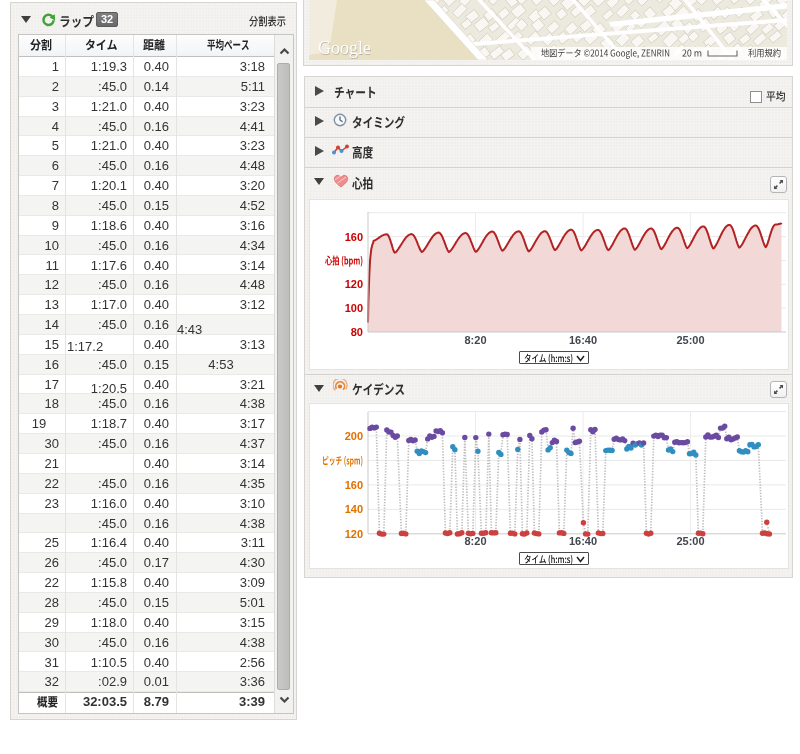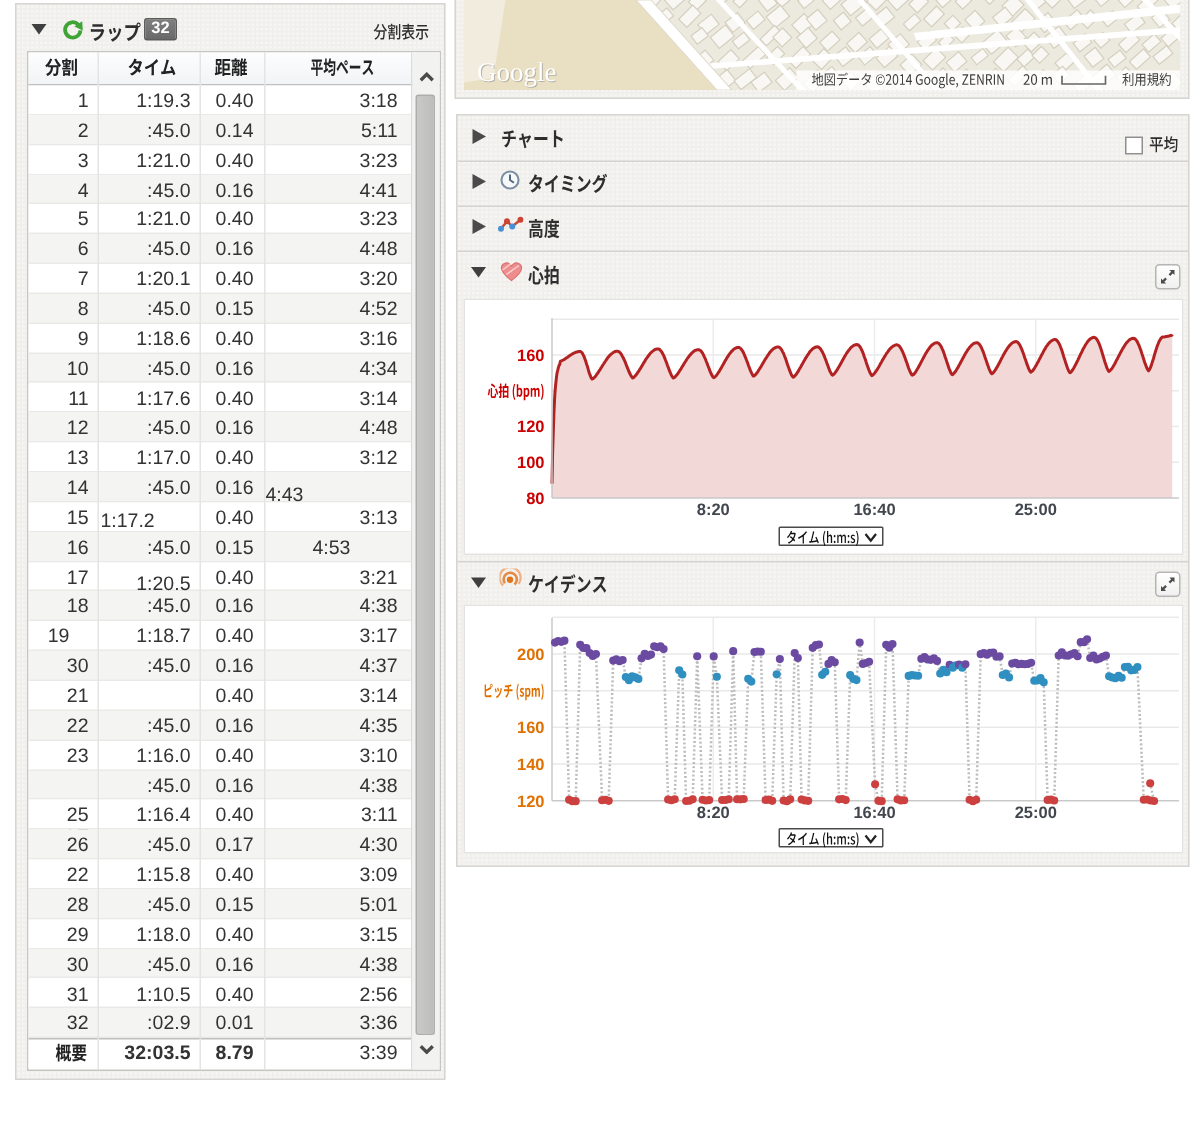--- a/index.html
+++ b/index.html
@@ -198,21 +198,21 @@
 <div class="num" style="top:637.35px;left:0px;width:40px;text-align:right;line-height:19.85px">32</div>
 <div class="num" style="top:637.35px;left:48px;width:60px;text-align:right;line-height:19.85px">:02.9</div>
 <div class="num" style="top:637.35px;left:115px;width:35px;text-align:right;line-height:19.85px">0.01</div>
 <div class="num" style="top:637.35px;left:158px;width:88px;text-align:right;line-height:19.85px">3:36</div>
 <div class="row" style="top:657.20px;height:19.6px;background:#fff;border-top:1px solid #bfbfbd"></div>
 <svg style="position:absolute;left:18.0px;top:659.0px;overflow:visible" width="23" height="16">
         <path transform="translate(0,12.5) scale(0.8400,1)" d="M7.9 -10.0H11.9V-8.8H7.9ZM7.8 -5.6H12.1V-4.3H7.8ZM8.3 -9.7H9.4V-4.9H8.3ZM4.9 -7.8H7.0V-6.7H4.9ZM6.1 -3.5 7.3 -3.9Q7.5 -3.4 7.7 -2.9Q7.9 -2.4 8.1 -1.9Q8.2 -1.4 8.3 -1.0L7.1 -0.5Q7.0 -0.9 6.9 -1.4Q6.7 -1.9 6.5 -2.5Q6.3 -3.1 6.1 -3.5ZM4.8 -10.0H7.6V-4.4H4.8V-5.6H6.4V-8.8H4.8ZM3.6 -1.4Q4.3 -1.6 5.3 -1.9Q6.3 -2.2 7.3 -2.5L7.5 -1.3Q6.6 -1.0 5.8 -0.6Q4.9 -0.3 4.2 -0.0ZM4.4 -10.0H5.6V-1.3L4.4 -1.0ZM0.5 -8.1H4.1V-6.7H0.5ZM1.8 -10.6H3.2V1.1H1.8ZM1.8 -7.1 2.7 -6.9Q2.6 -6.1 2.4 -5.3Q2.2 -4.5 2.0 -3.7Q1.7 -2.9 1.5 -2.2Q1.2 -1.6 0.9 -1.0Q0.8 -1.3 0.6 -1.7Q0.4 -2.1 0.2 -2.3Q0.5 -2.8 0.7 -3.4Q1.0 -3.9 1.2 -4.6Q1.4 -5.2 1.6 -5.9Q1.7 -6.5 1.8 -7.1ZM3.2 -6.0Q3.2 -5.9 3.4 -5.7Q3.6 -5.4 3.8 -5.2Q4.1 -4.9 4.2 -4.7Q4.4 -4.5 4.5 -4.4L3.7 -3.1Q3.6 -3.3 3.5 -3.6Q3.3 -3.9 3.2 -4.2Q3.0 -4.5 2.8 -4.8Q2.6 -5.1 2.5 -5.3ZM10.0 -9.3H11.2V-7.8Q11.2 -7.1 11.2 -6.2Q11.1 -5.3 10.9 -4.4Q10.7 -3.4 10.2 -2.4Q9.8 -1.5 9.1 -0.6Q8.3 0.3 7.2 1.1Q7.1 1.0 6.9 0.8Q6.8 0.6 6.6 0.5Q6.4 0.3 6.3 0.2Q7.3 -0.5 8.0 -1.3Q8.7 -2.1 9.1 -3.0Q9.5 -3.9 9.7 -4.7Q9.9 -5.6 10.0 -6.4Q10.0 -7.2 10.0 -7.8ZM9.6 -4.1H10.8V-0.5Q10.8 -0.4 10.8 -0.4Q10.8 -0.3 10.8 -0.3Q10.9 -0.2 11.0 -0.2Q11.0 -0.2 11.0 -0.2Q11.1 -0.2 11.1 -0.2Q11.2 -0.2 11.2 -0.3Q11.3 -0.3 11.3 -0.3Q11.3 -0.3 11.3 -0.4Q11.4 -0.5 11.4 -0.6Q11.4 -0.7 11.4 -1.1Q11.4 -1.4 11.4 -1.9Q11.6 -1.7 11.8 -1.6Q12.1 -1.4 12.3 -1.3Q12.3 -0.9 12.3 -0.4Q12.2 0.0 12.2 0.2Q12.1 0.6 11.8 0.8Q11.6 1.0 11.2 1.0Q11.1 1.0 10.9 1.0Q10.7 1.0 10.6 1.0Q10.4 1.0 10.2 0.9Q10.0 0.9 9.8 0.7Q9.7 0.6 9.7 0.3Q9.6 0.1 9.6 -0.4Z M13.0 -3.8H24.5V-2.6H13.0ZM13.3 -10.2H24.2V-8.9H13.3ZM17.2 -5.0 18.7 -4.7Q18.3 -4.0 17.8 -3.3Q17.3 -2.6 16.9 -1.9Q16.4 -1.3 16.0 -0.8L14.6 -1.2Q15.0 -1.7 15.4 -2.4Q15.9 -3.0 16.4 -3.7Q16.8 -4.4 17.2 -5.0ZM20.8 -3.4 22.3 -3.0Q21.8 -1.9 21.1 -1.2Q20.3 -0.4 19.3 0.0Q18.3 0.5 16.9 0.7Q15.5 1.0 13.8 1.1Q13.7 0.8 13.6 0.5Q13.4 0.1 13.2 -0.1Q15.4 -0.2 16.9 -0.5Q18.4 -0.8 19.3 -1.5Q20.3 -2.2 20.8 -3.4ZM15.4 -1.1 16.2 -2.2Q17.7 -1.9 19.1 -1.5Q20.6 -1.2 21.8 -0.8Q23.1 -0.4 24.1 -0.0L23.2 1.2Q22.3 0.8 21.0 0.4Q19.8 -0.0 18.4 -0.4Q16.9 -0.8 15.4 -1.1ZM16.5 -9.7H18.0V-5.4H16.5ZM19.4 -9.7H20.8V-5.4H19.4ZM15.2 -7.0V-5.8H22.3V-7.0ZM13.8 -8.2H23.8V-4.6H13.8Z" fill="#222"></path>
       </svg>
 <div class="num" style="top:657.20px;left:48px;width:60px;text-align:right;line-height:19.6px;font-weight:bold">32:03.5</div>
 <div class="num" style="top:657.20px;left:115px;width:35px;text-align:right;line-height:19.6px;font-weight:bold">8.79</div>
-<div class="num" style="top:657.20px;left:158px;width:88px;text-align:right;line-height:19.6px;font-weight:normal">3:39</div>
+<div class="num" style="top:657.20px;left:158px;width:88px;text-align:right;line-height:19.6px;font-weight:bold">3:39</div>
 <div class="abs" style="left:46px;top:0;width:1px;height:678px;background:#e4e4e2"></div>
 <div class="abs" style="left:114px;top:0;width:1px;height:678px;background:#e4e4e2"></div>
 <div class="abs" style="left:157px;top:0;width:1px;height:678px;background:#e4e4e2"></div>
 <div class="abs" style="left:255px;top:0;width:1px;height:678px;background:#dcdcda"></div>
 <div class="abs" style="left:256px;top:0;width:18px;height:678px;background:#f2f2f0">
 <svg class="abs" style="left:4px;top:13px" width="11" height="7">
           <path d="M1.5 5.5 L5.5 1.5 L9.5 5.5" fill="none" stroke="#4a4a4a" stroke-width="2.2"></path>
         </svg>
 <div class="abs" style="left:2px;top:28px;width:13px;height:627px;background:linear-gradient(90deg,#c9c9c7,#bdbdbb);border:1px solid #adadab;border-radius:2px"></div>
 <svg class="abs" style="left:4px;top:661px" width="11" height="7">

